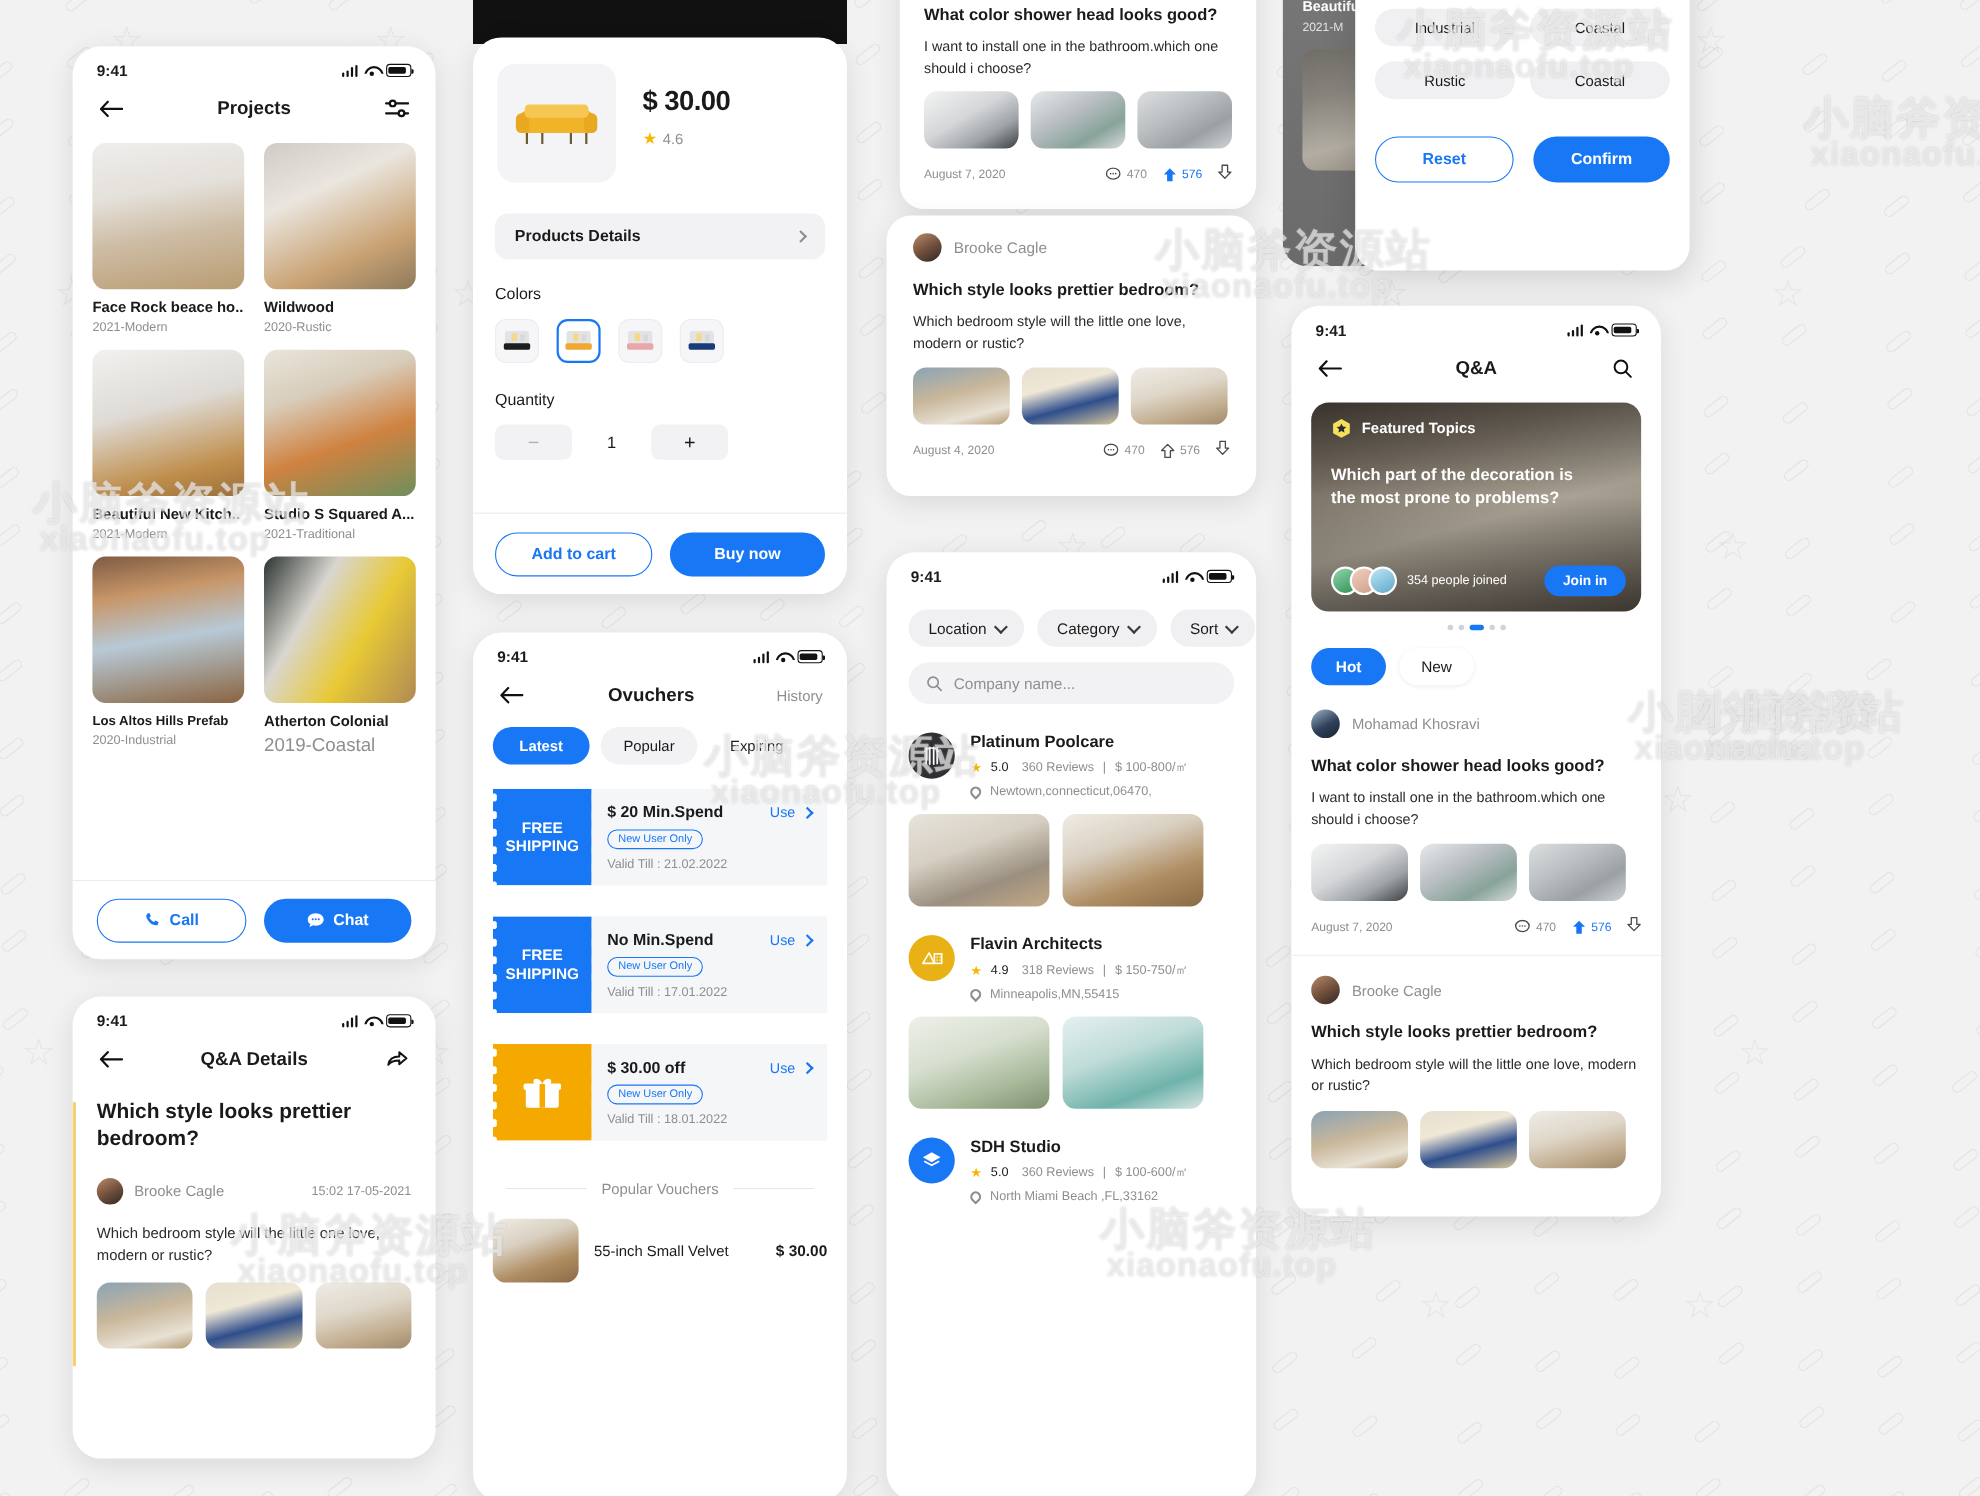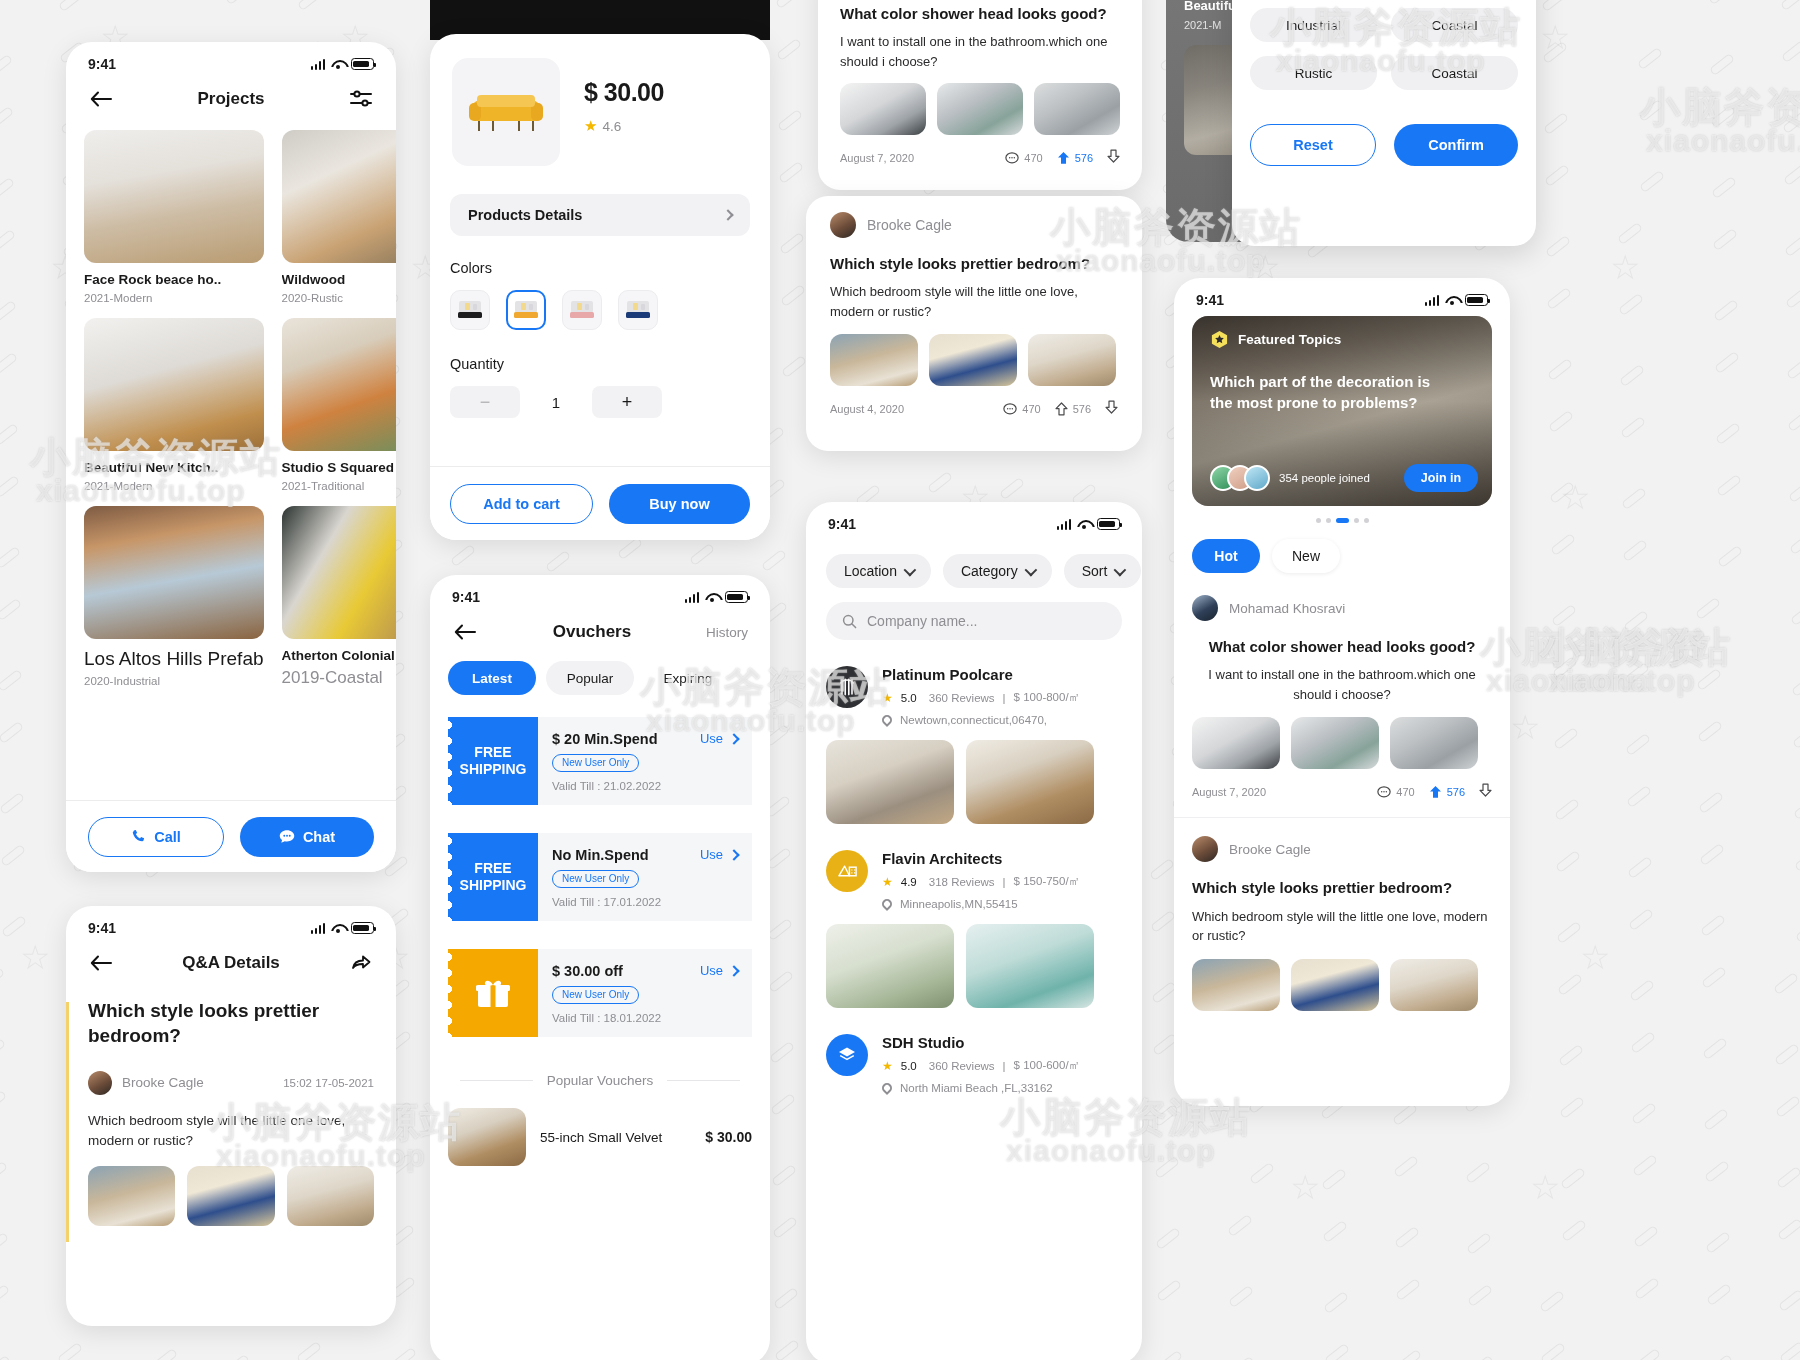--- a/index.html
+++ b/index.html
@@ -721,21 +721,21 @@
       <div style="font-size:13.5px;font-weight:bold;margin-top:9px;white-space:nowrap;overflow:hidden;">Beautiful New Kitch..</div>
       <div class="muted" style="font-size:11.5px;margin-top:5px;">2021-Modern</div>
     </div>
     <div>
       <div class="ph k4" style="height:133px;"></div>
       <div style="font-size:13.5px;font-weight:bold;margin-top:9px;white-space:nowrap;overflow:hidden;">Studio S Squared A...</div>
       <div class="muted" style="font-size:11.5px;margin-top:5px;">2021-Traditional</div>
     </div>
     <div>
       <div class="ph k5" style="height:133px;"></div>
-      <div style="font-size:19px;font-weight:normal;margin-top:9px;white-space:nowrap;overflow:hidden;">Los Altos Hills Prefab</div>
+      <div style="font-size:12px;font-weight:bold;margin-top:9px;white-space:nowrap;overflow:hidden;">Los Altos Hills Prefab</div>
       <div class="muted" style="font-size:11.5px;margin-top:5px;">2020-Industrial</div>
     </div>
     <div>
       <div class="ph k6" style="height:133px;"></div>
       <div style="font-size:13.5px;font-weight:bold;margin-top:9px;white-space:nowrap;overflow:hidden;">Atherton Colonial</div>
       <div class="muted" style="font-size:17px;margin-top:5px;">2019-Coastal</div>
     </div>
   </div>
   <div style="position:absolute;left:0;right:0;bottom:0;height:72px;border-top:1px solid #ececec;
               display:flex;align-items:center;gap:16px;padding:0 22px;background:#fff;">
@@ -1247,20 +1247,34 @@
           <i></i>
           <i></i>
           <i></i>
         </span>
       <span class="wifi"></span>
       <span class="batt">
           <span></span>
         </span>
     </span>
   </div>
+  <div class="navbar">
+    <div class="icon-btn">
+      <svg width="22" height="16" viewBox="0 0 22 16">
+          <path d="M8 1.5 1.8 8 8 14.5M2 8h19" stroke="#111" stroke-width="2" fill="none" stroke-linecap="round" stroke-linejoin="round"></path>
+        </svg>
+    </div>
+    <div class="navtitle">Q&amp;A</div>
+    <div class="icon-btn">
+      <svg width="18" height="18" viewBox="0 0 18 18">
+          <circle cx="7.6" cy="7.6" r="5.8" fill="none" stroke="#111" stroke-width="1.8"></circle>
+          <path d="M11.8 11.8 16.6 16.6" stroke="#111" stroke-width="1.8" stroke-linecap="round"></path>
+        </svg>
+    </div>
+  </div>
 
   <div style="margin:4px 18px 0;height:190px;border-radius:16px;overflow:hidden;position:relative;
               background:linear-gradient(165deg,#5b5248 0%,#8d8274 26%,#cfc6b5 55%,#6d6357 100%);">
     <div style="position:absolute;inset:0;background:linear-gradient(180deg,rgba(0,0,0,.38),rgba(0,0,0,.18) 45%,rgba(0,0,0,.45));"></div>
     <div style="position:relative;padding:14px 18px;">
       <div style="display:flex;align-items:center;gap:9px;">
         <svg width="19" height="19" viewBox="0 0 20 20">
           <path d="M10 1 18 5.5v9L10 19 2 14.5v-9L10 1Z" fill="#f5e05c"></path>
           <path d="M10 5.2l1.4 2.9 3.2.4-2.3 2.2.6 3.2L10 12.4l-2.9 1.5.6-3.2-2.3-2.2 3.2-.4L10 5.2Z" fill="#2a2a2c"></path>
         </svg>
@@ -1292,21 +1306,21 @@
 
   <div style="display:flex;gap:12px;margin:16px 18px 0;">
     <div class="pill btn-blue" style="width:68px;height:34px;font-size:14px;">
         <span>Hot</span>
       </div>
     <div class="pill" style="width:68px;height:34px;font-size:14px;background:#fff;box-shadow:0 1px 4px rgba(0,0,0,.08);">
         <span>New</span>
       </div>
   </div>
 
-  <div style="margin:22px 18px 0;text-align:center;">
+  <div style="margin:22px 18px 0;">
     <div style="display:flex;align-items:center;gap:11px;">
       <div class="avatar av-m" style="width:26px;height:26px;"></div>
       <span class="muted" style="font-size:13.5px;">Mohamad Khosravi</span>
     </div>
     <div style="font-size:15px;font-weight:bold;line-height:1.35;margin-top:16px;">What color shower head looks good?</div>
     <div style="font-size:13px;line-height:1.5;margin-top:8px;color:#2a2a2c;">I want to install one in the bathroom.which one should i choose?</div>
     <div style="display:flex;gap:11px;margin-top:13px;">
       <div class="ph sh1" style="width:88px;height:52px;"></div>
       <div class="ph sh2" style="width:88px;height:52px;"></div>
       <div class="ph sh3" style="width:88px;height:52px;"></div>

